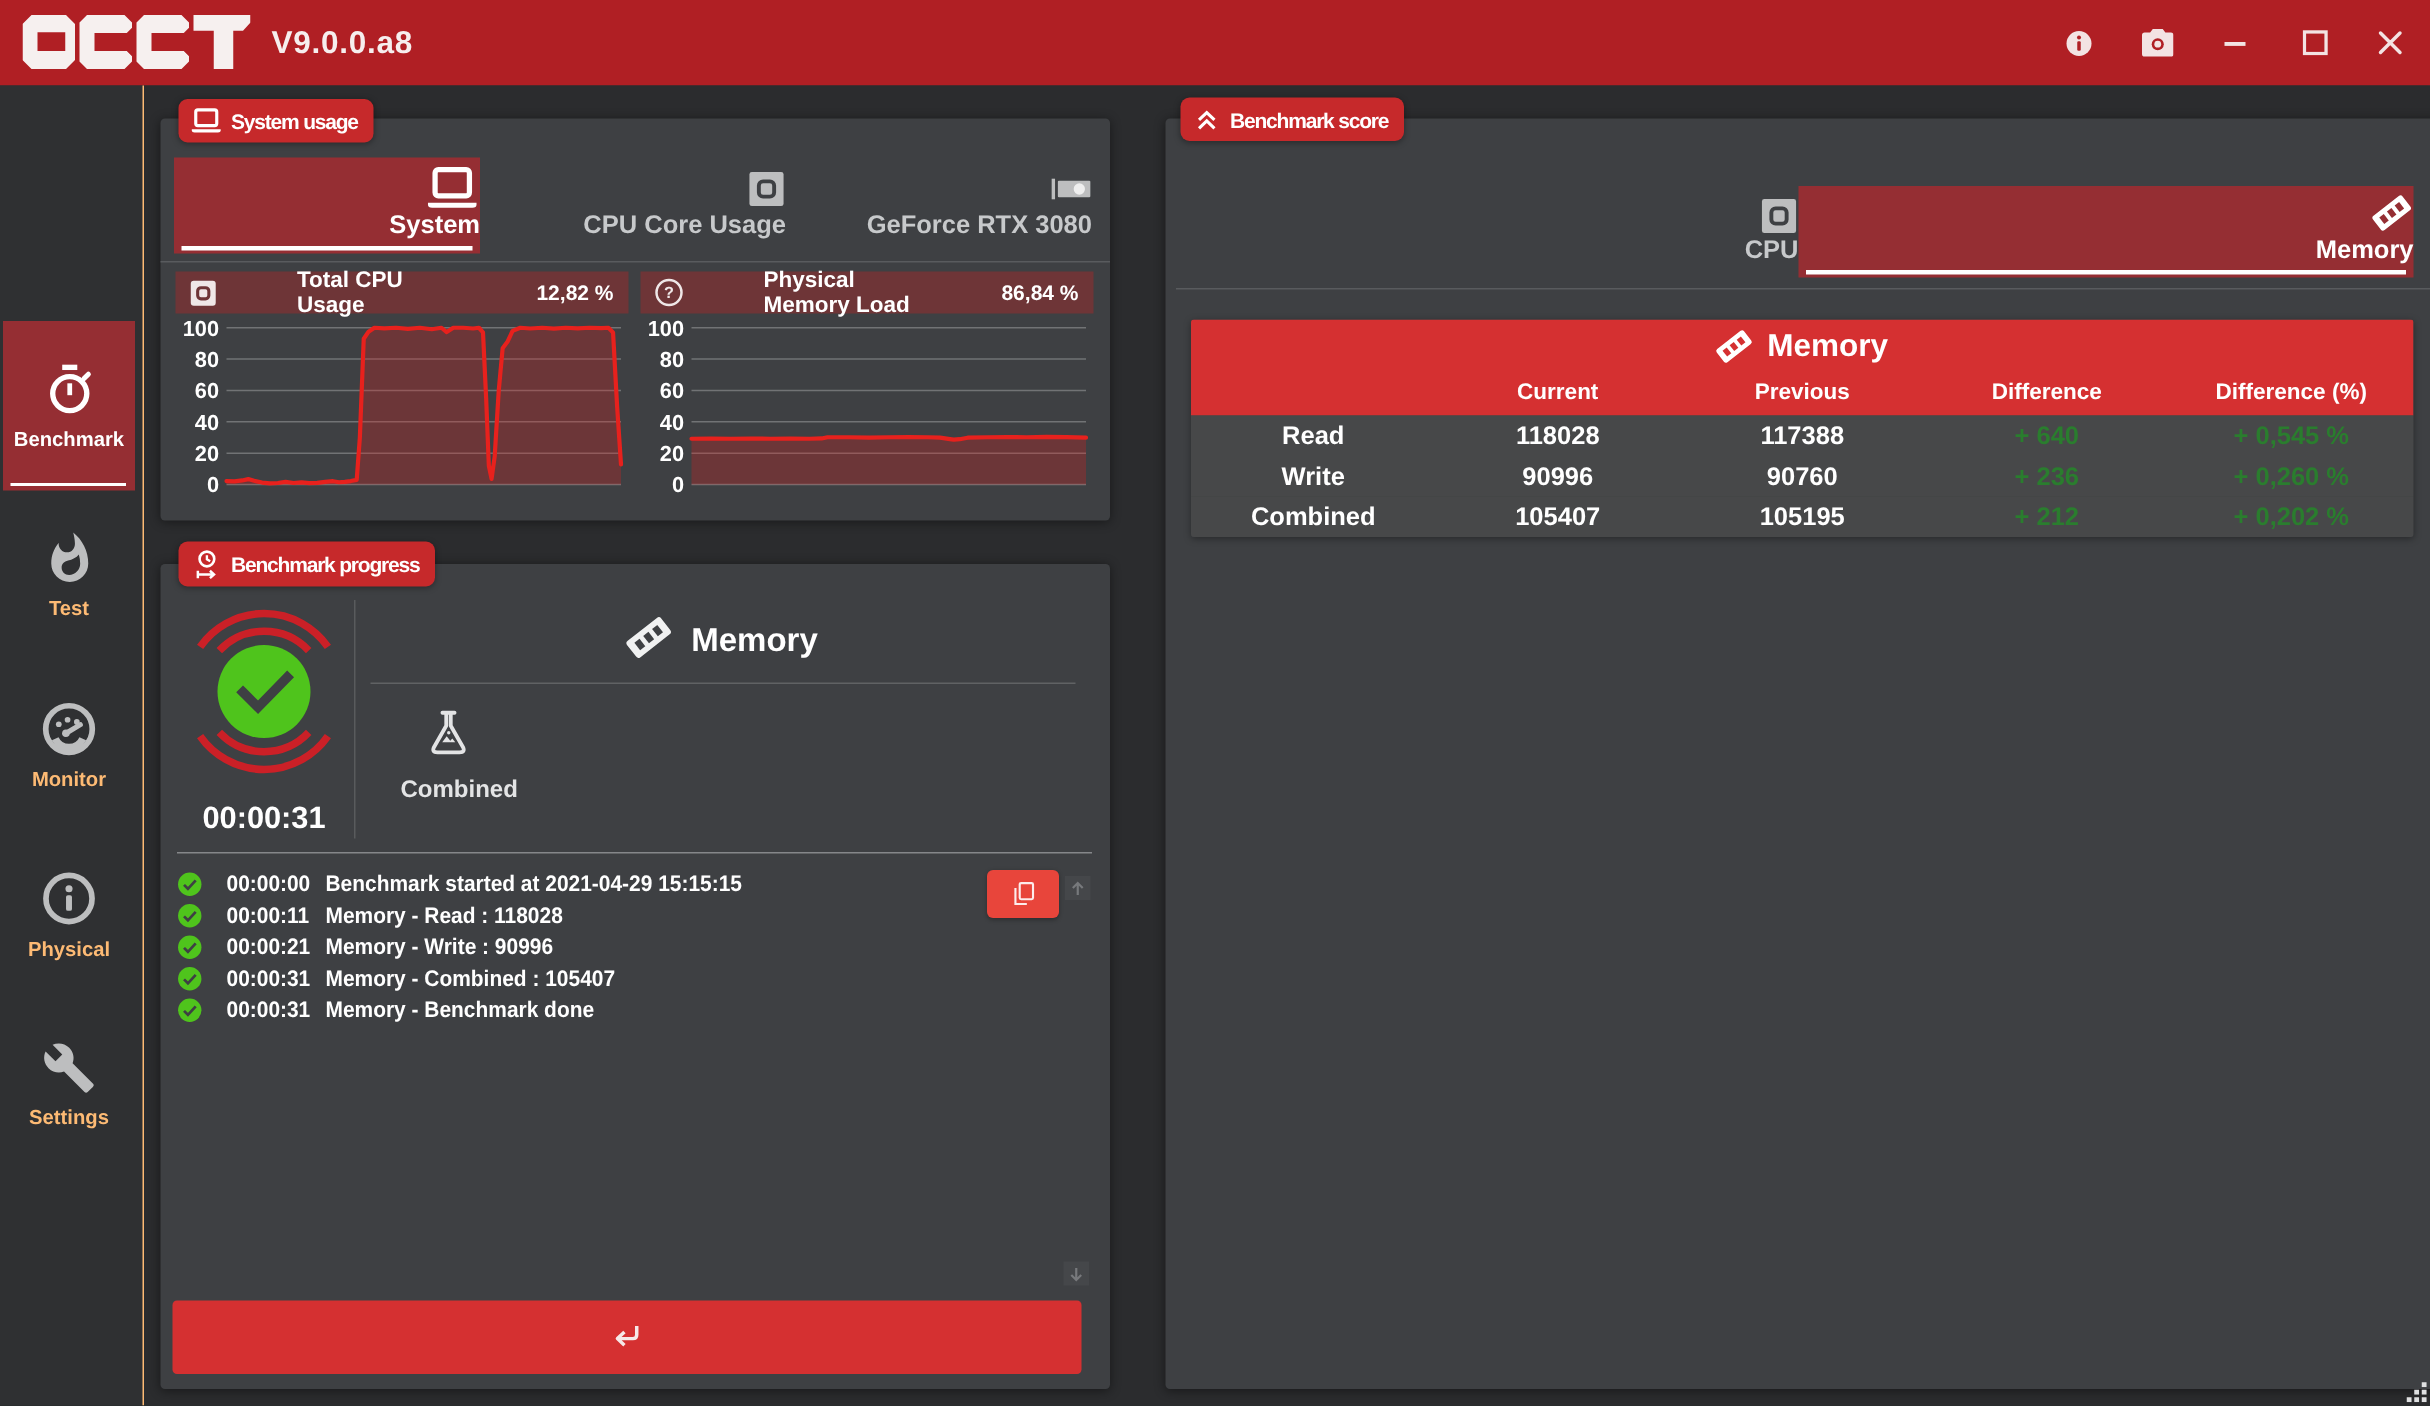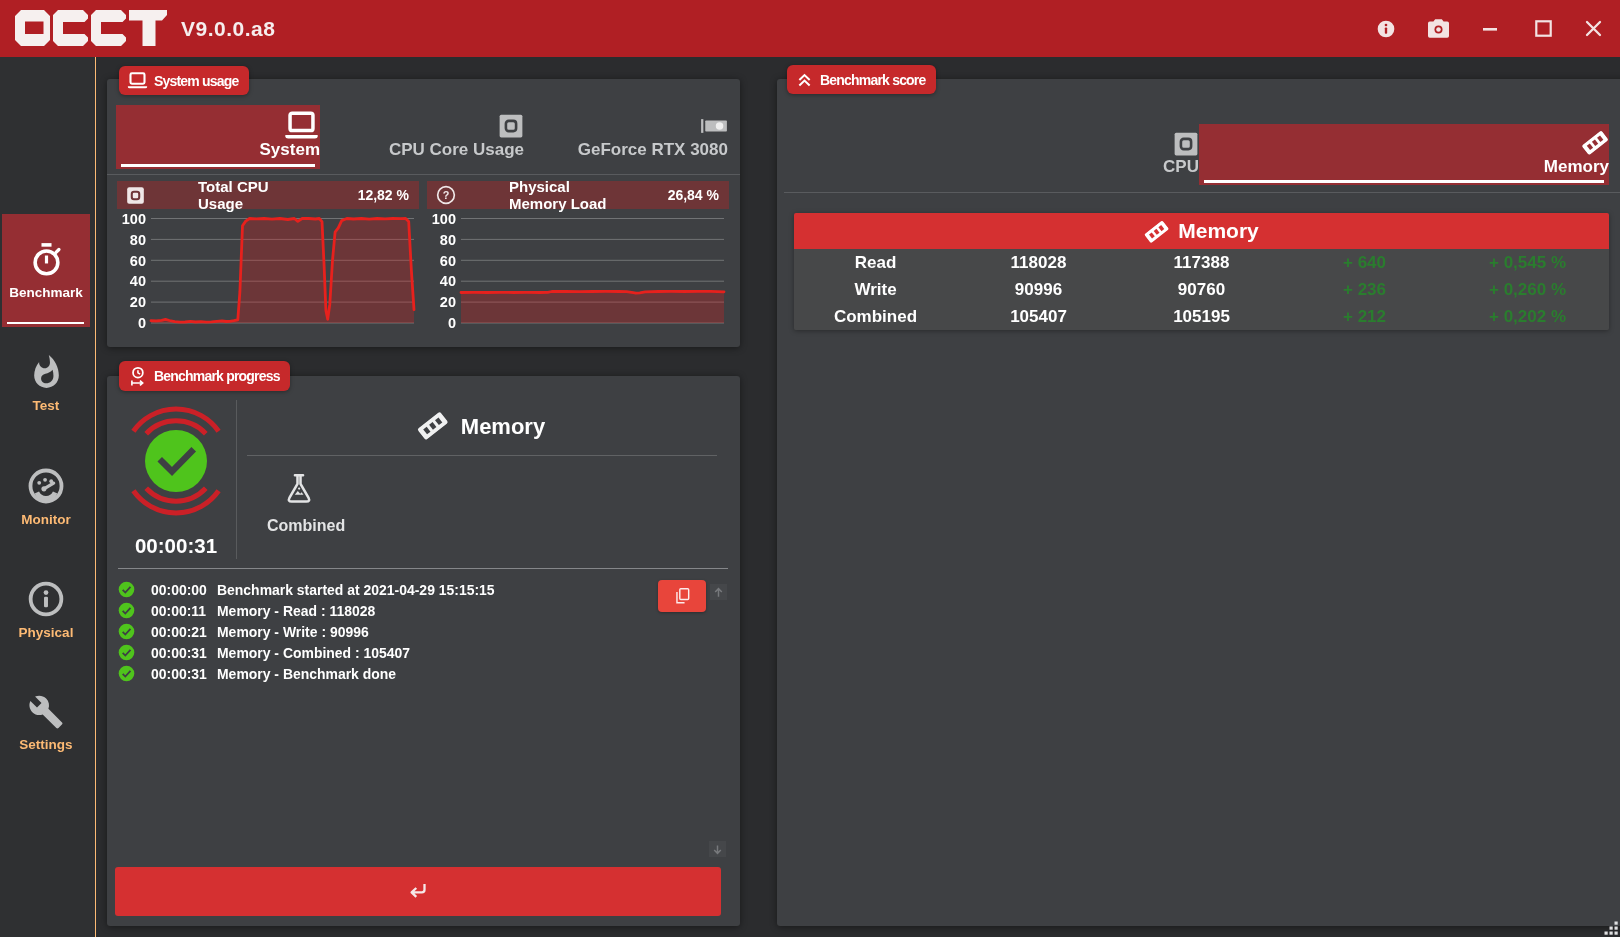--- a/index.html
+++ b/index.html
@@ -284,21 +284,21 @@
           </svg>
       </div>
 
       <div class="chart" id="chart-mem">
         <div class="chart-header">
           <svg width="20" height="20" viewBox="0 0 24 24">
               <circle cx="12" cy="12" r="10" fill="none" stroke="#efe7e7" stroke-width="2"></circle>
               <text x="12" y="16.6" text-anchor="middle" font-size="13" font-family="Liberation Sans,sans-serif" font-weight="700" fill="#efe7e7">?</text>
             </svg>
           <span class="ch-title">Physical Memory Load</span>
-          <span class="ch-value">26,84 %</span>
+          <span class="ch-value">86,84 %</span>
         </div>
         <svg class="plot" width="302" height="129">
             <line class="grid" x1="34" y1="114" x2="297" y2="114"></line>
             <text class="tick" x="29" y="119.2" text-anchor="end">0</text>
             <line class="grid" x1="34" y1="93.1" x2="297" y2="93.1"></line>
             <text class="tick" x="29" y="98.3" text-anchor="end">20</text>
             <line class="grid" x1="34" y1="72.19999999999999" x2="297" y2="72.19999999999999"></line>
             <text class="tick" x="29" y="77.39999999999999" text-anchor="end">40</text>
             <line class="grid" x1="34" y1="51.300000000000004" x2="297" y2="51.300000000000004"></line>
             <text class="tick" x="29" y="56.50000000000001" text-anchor="end">60</text>
@@ -458,20 +458,27 @@
         <div class="t-head">
           <div class="t-title">
             <span class="ram-rot"><svg width="24" height="12" viewBox="0 0 26 13">
                   <rect x="0.5" y="0.5" width="25" height="12" rx="1.8" fill="#fff"></rect>
                   <rect x="4.6" y="3.8" width="3.8" height="5.4" fill="var(--icon-hole,#d53031)"></rect>
                   <rect x="11.1" y="3.8" width="3.8" height="5.4" fill="var(--icon-hole,#d53031)"></rect>
                   <rect x="17.6" y="3.8" width="3.8" height="5.4" fill="var(--icon-hole,#d53031)"></rect>
                 </svg></span>
             <span>Memory</span>
           </div>
+          <div class="t-cols">
+            <div></div>
+            <div>Current</div>
+            <div>Previous</div>
+            <div>Difference</div>
+            <div>Difference (%)</div>
+          </div>
         </div>
         <div class="t-row">
           <div>Read</div>
           <div>118028</div>
           <div>117388</div>
           <div class="diff">+ 640</div>
           <div class="diff">+ 0,545 %</div>
         </div>
         <div class="t-row">
           <div>Write</div>

